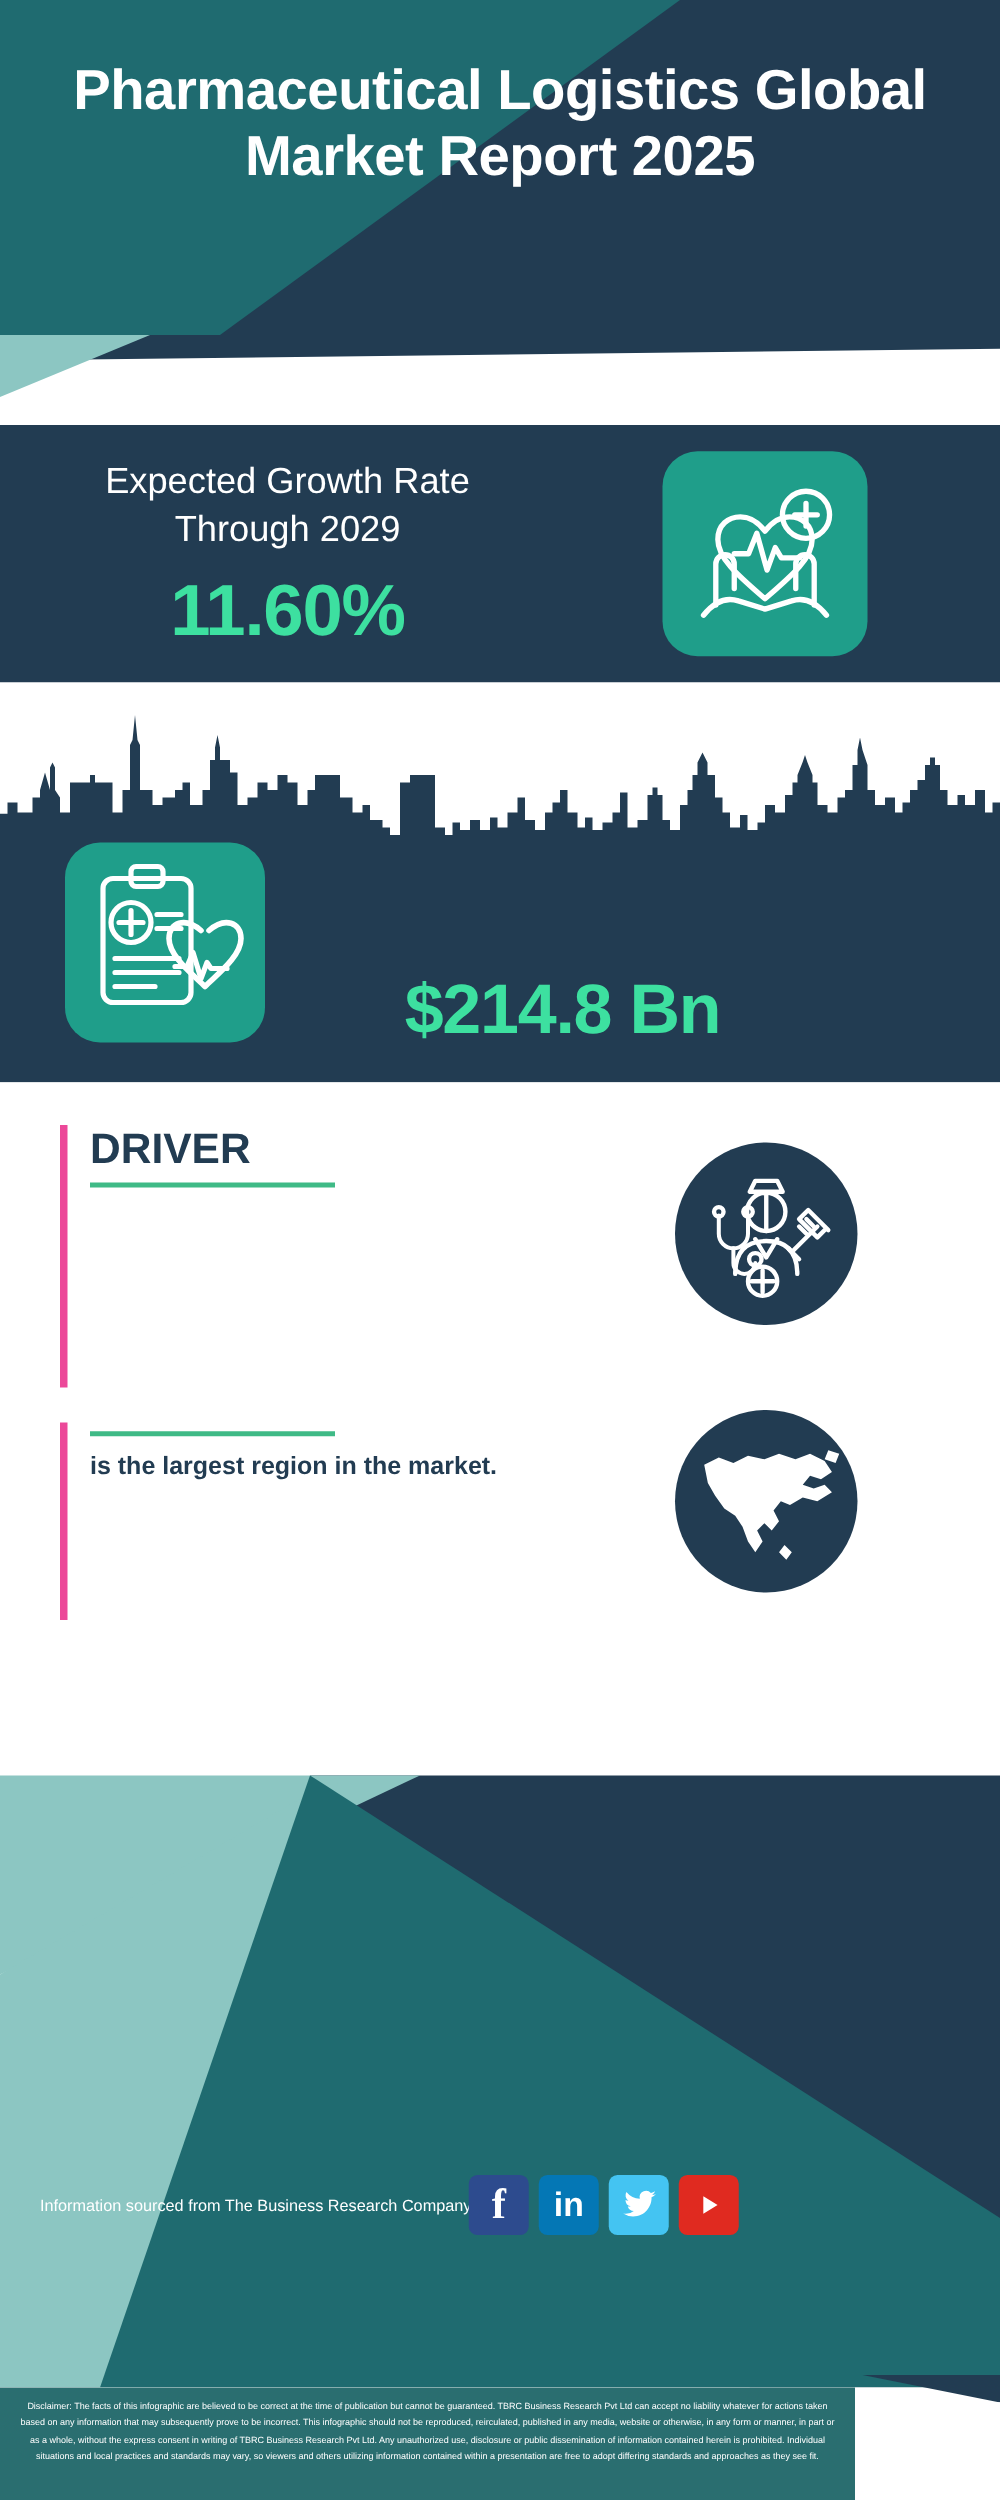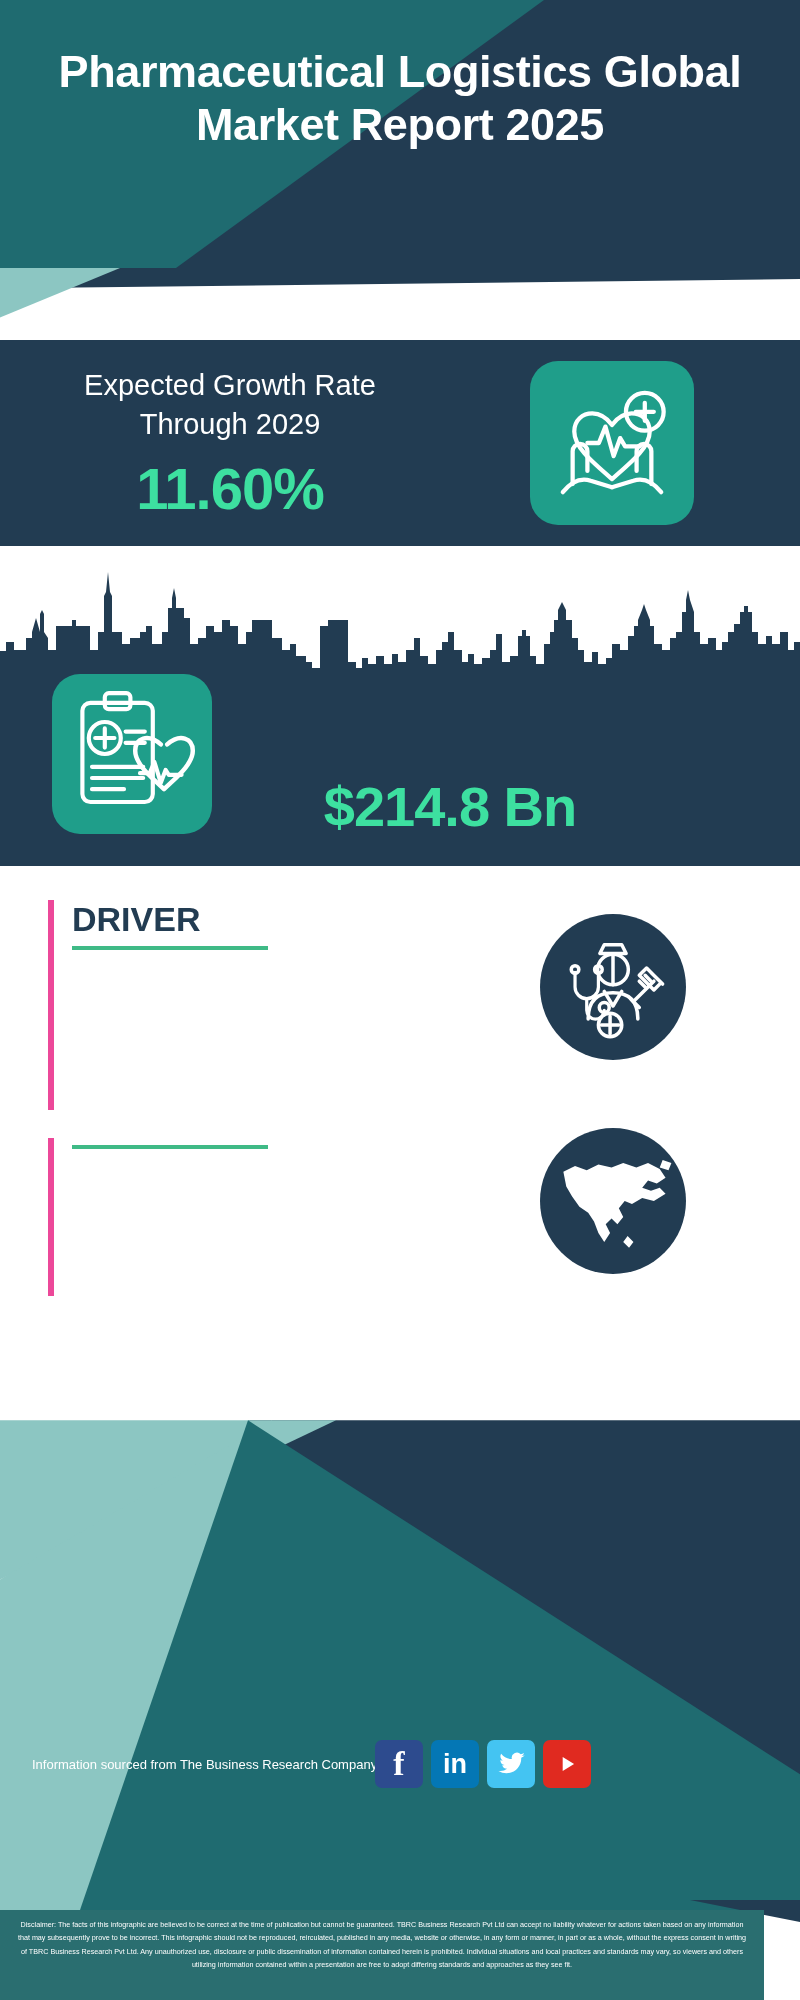--- a/index.html
+++ b/index.html
@@ -228,21 +228,21 @@
     font-weight: bold;
   }
   .social.fb  { background: #2d4b8e; font-size: 34px; font-family: "Liberation Serif", serif; }
   .social.li  { background: #0477b5; font-size: 27px; }
   .social.tw  { background: #44c4f2; }
   .social.yt  { background: #e02a20; }
 
   
   .disclaimer {
     position: absolute; left: 0; top: 1910px;
-    width: 764px; height: 90px;
+    width: 684px; height: 90px;
     background: #2a6e70;
     color: #ffffff;
     font-size: 7.2px;
     line-height: 1.85;
     text-align: center;
     padding: 8px 14px 0 14px;
   }
   .disclaimer-corner {
     position: absolute; right: 0; top: 1900px;
     width: 110px; height: 22px;
@@ -328,20 +328,21 @@
           <circle cx="48" cy="76" r="8"></circle>
           <path d="M48 70 v12 M42 76 h12"></path>
           <path d="M64 60 l14 -14 M62 58 l6 6 M76 40 l8 8 M73 37 l-5 5 l10 10 l5 -5 z" stroke-width="2.4"></path>
           <path d="M68 46 l4 4 M72 42 l4 4"></path>
         </g>
       </svg>
     </div>
 
     <div class="insight region">
       <div class="insight-rule"></div>
+      <div class="insight-body">is the largest region in the market.</div>
     </div>
 
     <div class="circle-icon map">
       <svg viewBox="0 0 100 100" width="146" height="146" aria-hidden="true">
         <path fill="#ffffff" d="M16 30 L24 26 L32 29 L40 25 L49 27 L57 24 L66 27 L74 24 L82 28 L86 34 L80 38 L74 36 L70 41 L76 43 L82 41 L86 45 L78 50 L70 48 L63 52 L58 50 L54 55 L57 61 L53 66 L49 62 L45 66 L48 72 L44 78 L40 72 L37 64 L33 58 L27 54 L22 47 L18 40 Z
                                  M84 22 L90 24 L88 29 L82 27 Z
                                  M60 74 L64 78 L61 82 L57 78 Z"></path>
       </svg>
     </div>
 

